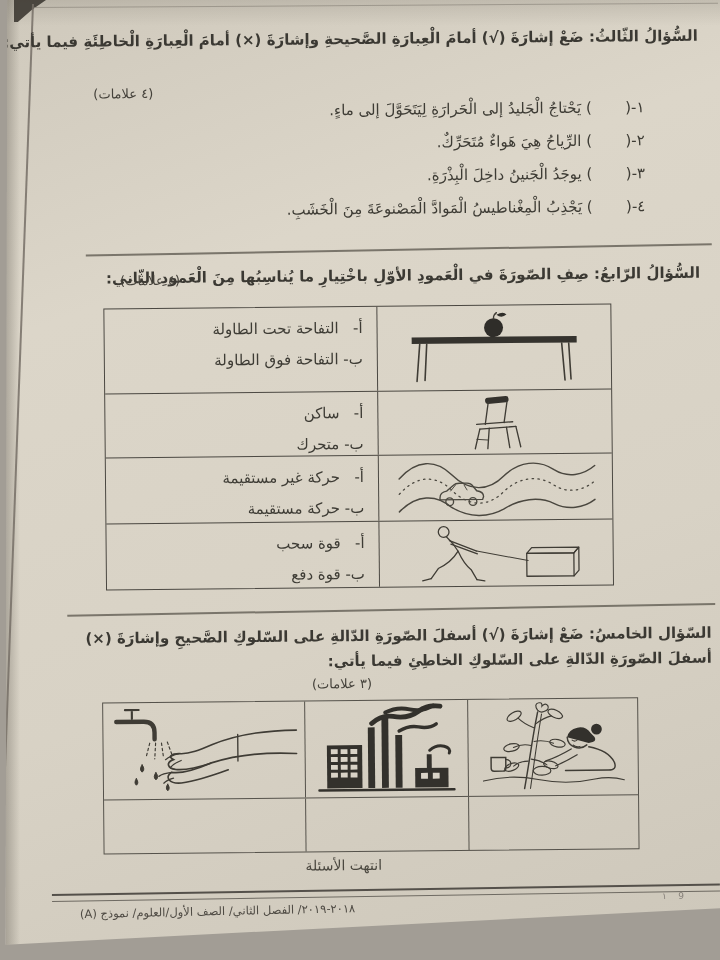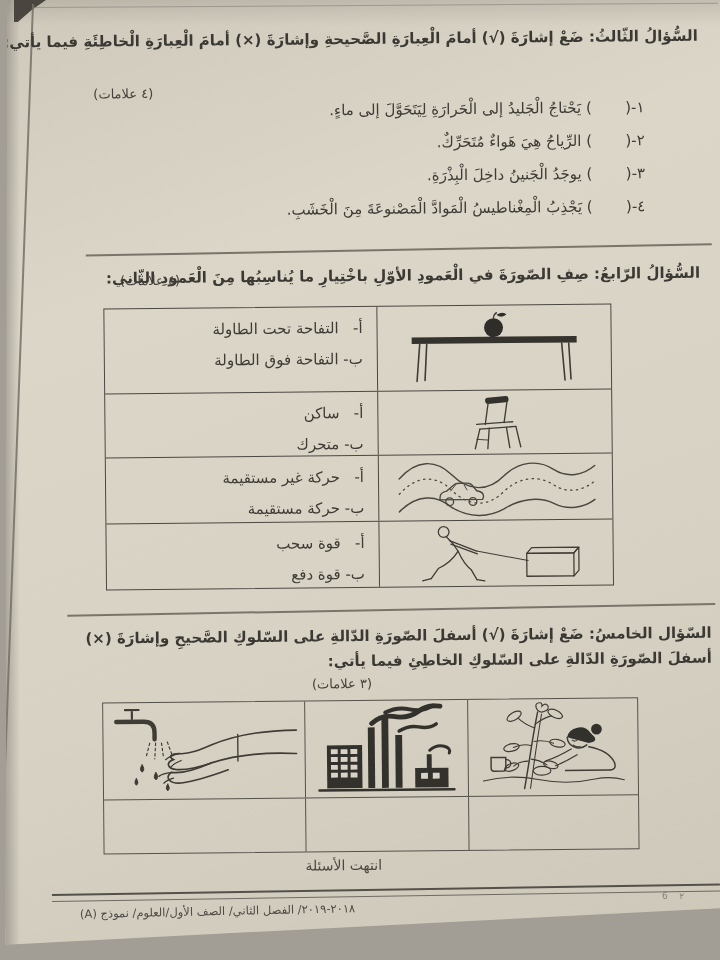--- a/index.html
+++ b/index.html
@@ -249,16 +249,16 @@
           <div class="b-cell b-c1"></div>
           <div class="b-cell b-c2"></div>
           <div class="b-cell b-c3"></div>
         </div>
       </div>
 
       <div class="end-note">انتهت الأسئلة</div>
     </div>
 
     <div class="footer-rule"></div>
-    <div class="page-marks">٢    6</div>
+    <div class="page-marks">9    ١</div>
     <div class="footer-text">٢٠١٨-٢٠١٩/ الفصل الثاني/ الصف الأول/العلوم/ نموذج (A)</div>
   </div>
 </div>
 
 </body></html>

